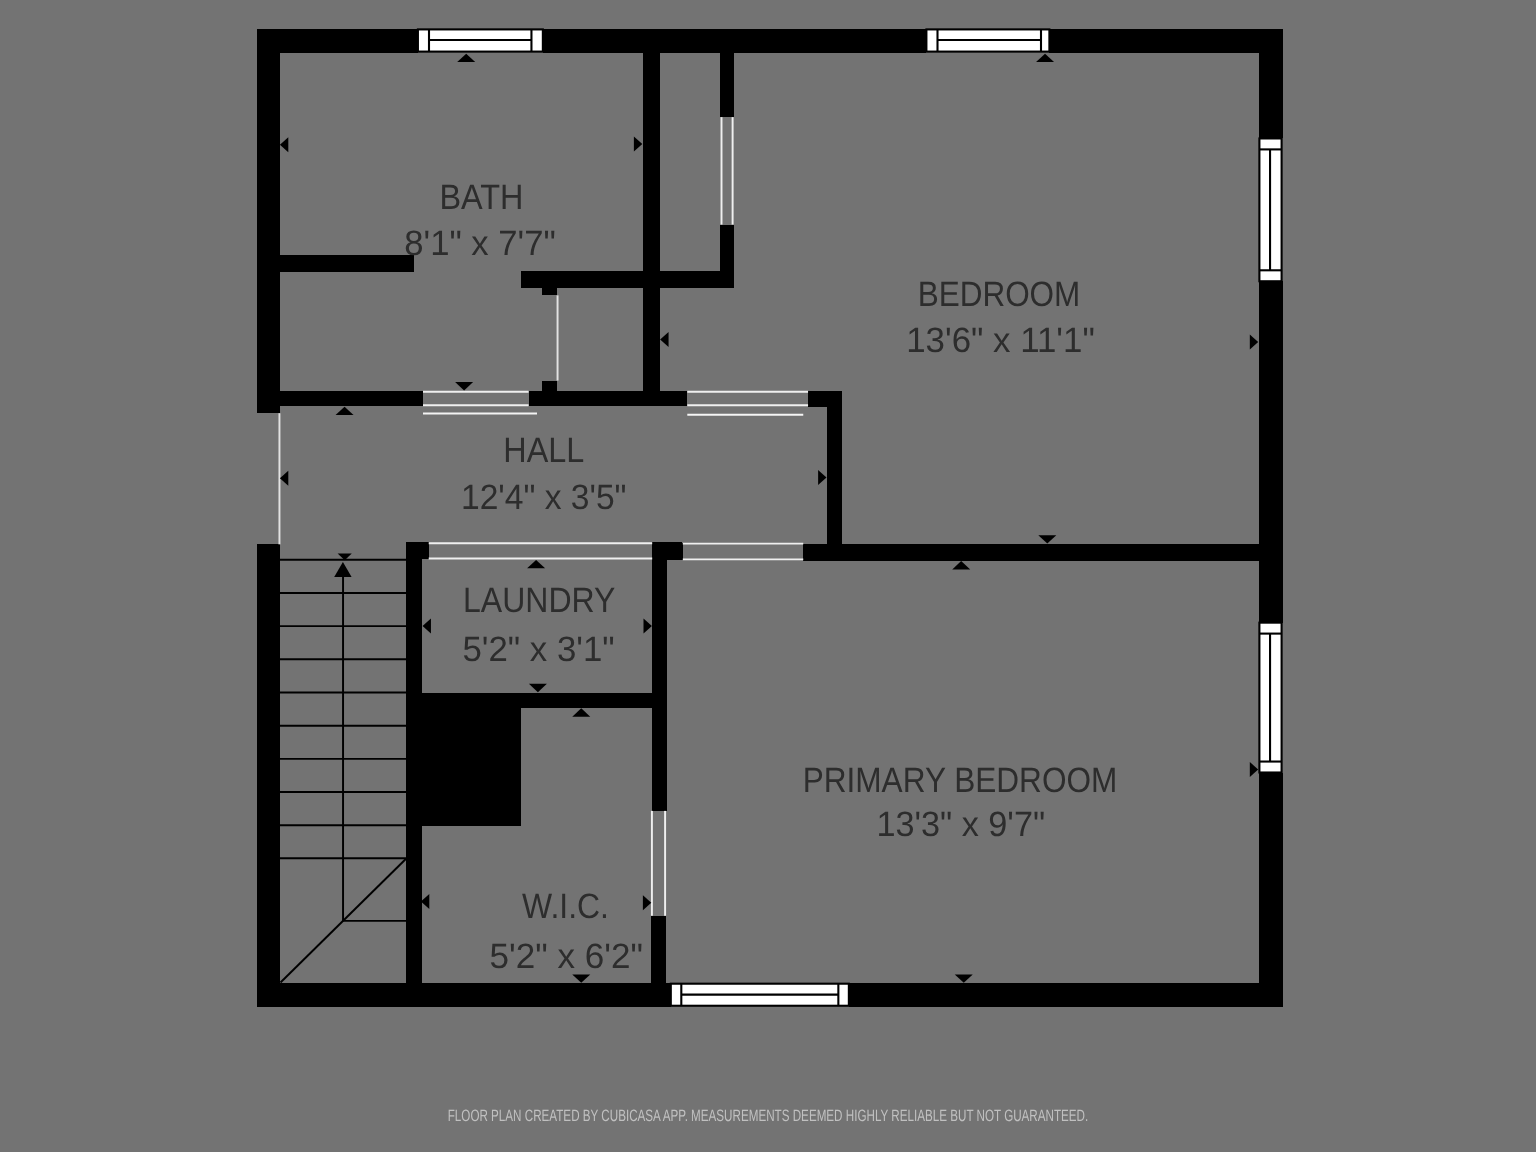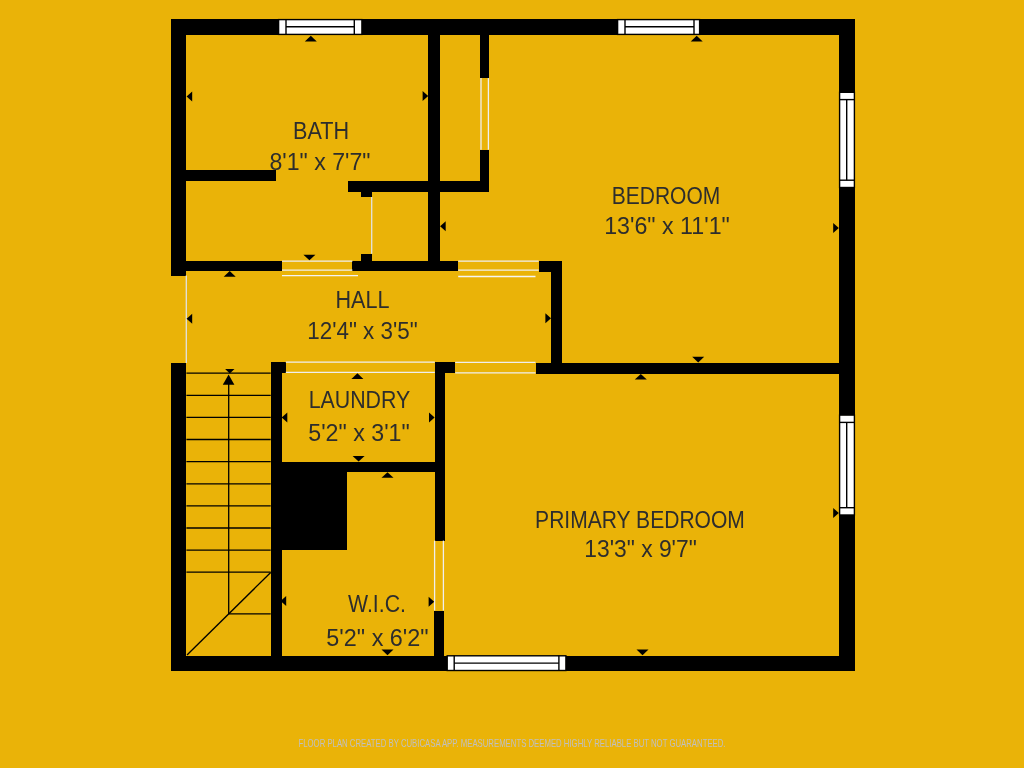--- a/index.html
+++ b/index.html
@@ -1,16 +1,16 @@
 <!DOCTYPE html>
 <html><head>
 <meta charset="utf-8">
 <style>
   html,body{margin:0;padding:0;background:#ffffff;}
-  .wrap{width:1024px;height:768px;position:relative;overflow:hidden;background:#eab308;transform:translateZ(0);will-change:transform;}
+  .wrap{width:1024px;height:768px;position:relative;overflow:hidden;background:#737373;transform:translateZ(0);will-change:transform;}
   svg{display:block;}
   text{font-family:"Liberation Sans", sans-serif;}
 </style>
 </head>
 <body>
 <div class="wrap">
 <svg width="1024" height="768" viewBox="0 0 1024 768">
 <g shape-rendering="crispEdges">
 
 <rect x="171" y="19" width="107.6" height="16" fill="#000"></rect>

